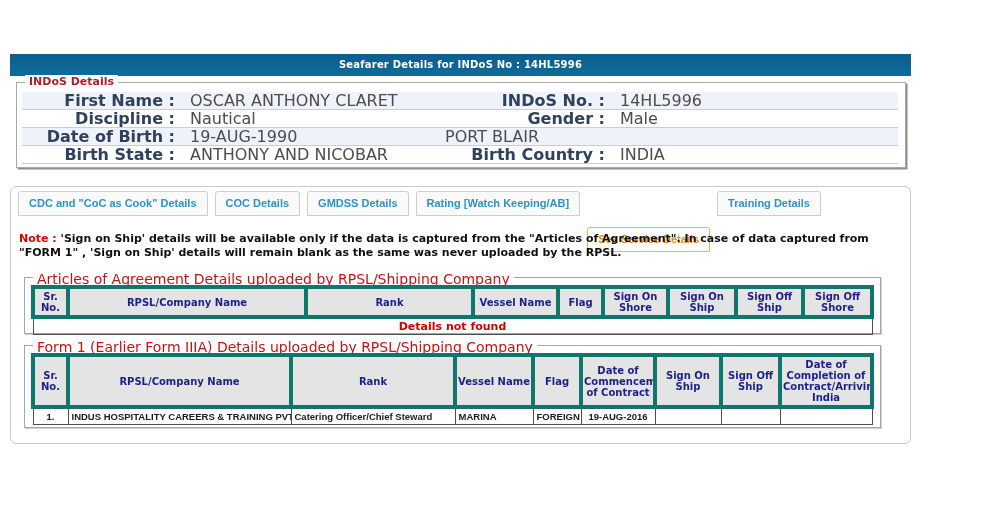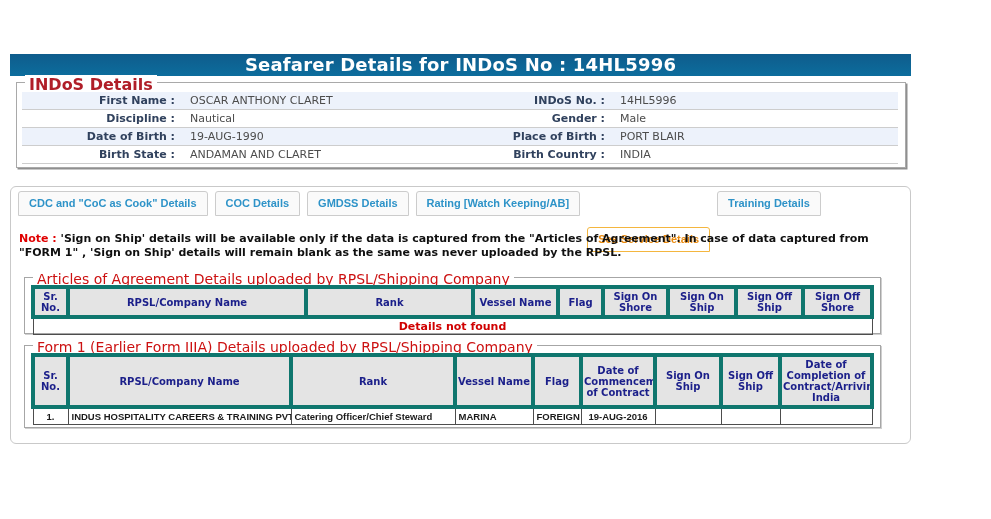--- a/index.html
+++ b/index.html
@@ -5,36 +5,36 @@
   html,body{margin:0;padding:0;}
   body{
     width:991px;height:519px;background:#ffffff;position:relative;overflow:hidden;
     font-family:"DejaVu Sans","Liberation Sans",sans-serif;
     -webkit-font-smoothing:antialiased;
   }
   
   .header-bar{
     position:absolute;left:10px;top:54px;width:901px;height:22px;
     background:linear-gradient(#0f5c8c,#0c6d9d);
-    color:#ffffff;font-weight:bold;font-size:18px;text-align:center;line-height:22px;
+    color:#ffffff;font-weight:bold;font-size:10px;text-align:center;line-height:22px;
     letter-spacing:.2px;
   }
   
   .indos-box{
     position:absolute;left:16px;top:82px;width:888px;height:84px;
     border:1px solid #a9a9a9;background:#fff;box-shadow:1.5px 1.5px 0 #8f8f8f;
   }
   .indos-legend{
     position:absolute;left:8px;top:-8px;background:#fff;padding:0 4px;
-    color:#b01e28;font-size:16px;font-weight:bold;
+    color:#b01e28;font-size:11px;font-weight:bold;
   }
   .indos-rows{position:absolute;top:9px;left:5px;right:7px;}
   .detail-row{
     display:grid;grid-template-columns:160px 255px 175px 1fr;
-    height:17px;line-height:17px;font-size:11px;border-bottom:1px solid #cdcdcd;
+    height:17px;line-height:17px;font-size:16px;border-bottom:1px solid #cdcdcd;
   }
   .detail-row:nth-child(odd){background:#edf2fb;}
   .cell-label{text-align:right;font-weight:bold;color:#30415d;padding-right:7px;white-space:nowrap;overflow:hidden;}
   .cell-value{color:#4c4c4c;padding-left:8px;white-space:nowrap;overflow:hidden;}
   
   .panel{
     position:absolute;left:10px;top:186px;width:899px;height:256px;
     border:1px solid #c9c9c9;border-radius:6px;background:#fff;
   }
   .tabs{position:absolute;left:7px;top:4px;display:flex;gap:7px;}
@@ -97,26 +97,25 @@
       </div>
       <div class="detail-row">
         <span class="cell-label">Discipline :</span>
         <span class="cell-value">Nautical</span>
         <span class="cell-label">Gender :</span>
         <span class="cell-value">Male</span>
       </div>
       <div class="detail-row">
         <span class="cell-label">Date of Birth :</span>
         <span class="cell-value">19-AUG-1990</span>
-        <span class="cell-label">Place of Birth :</span>
         <span class="cell-value">PORT BLAIR</span>
       </div>
       <div class="detail-row">
         <span class="cell-label">Birth State :</span>
-        <span class="cell-value">ANDAMAN AND CLARET</span>
+        <span class="cell-value">ANTHONY AND NICOBAR</span>
         <span class="cell-label">Birth Country :</span>
         <span class="cell-value">INDIA</span>
       </div>
     </div>
 </div>
 
 <div class="panel">
   <div class="tabs">
       <div class="tab">CDC and "CoC as Cook" Details</div>
       <div class="tab">COC Details</div>

